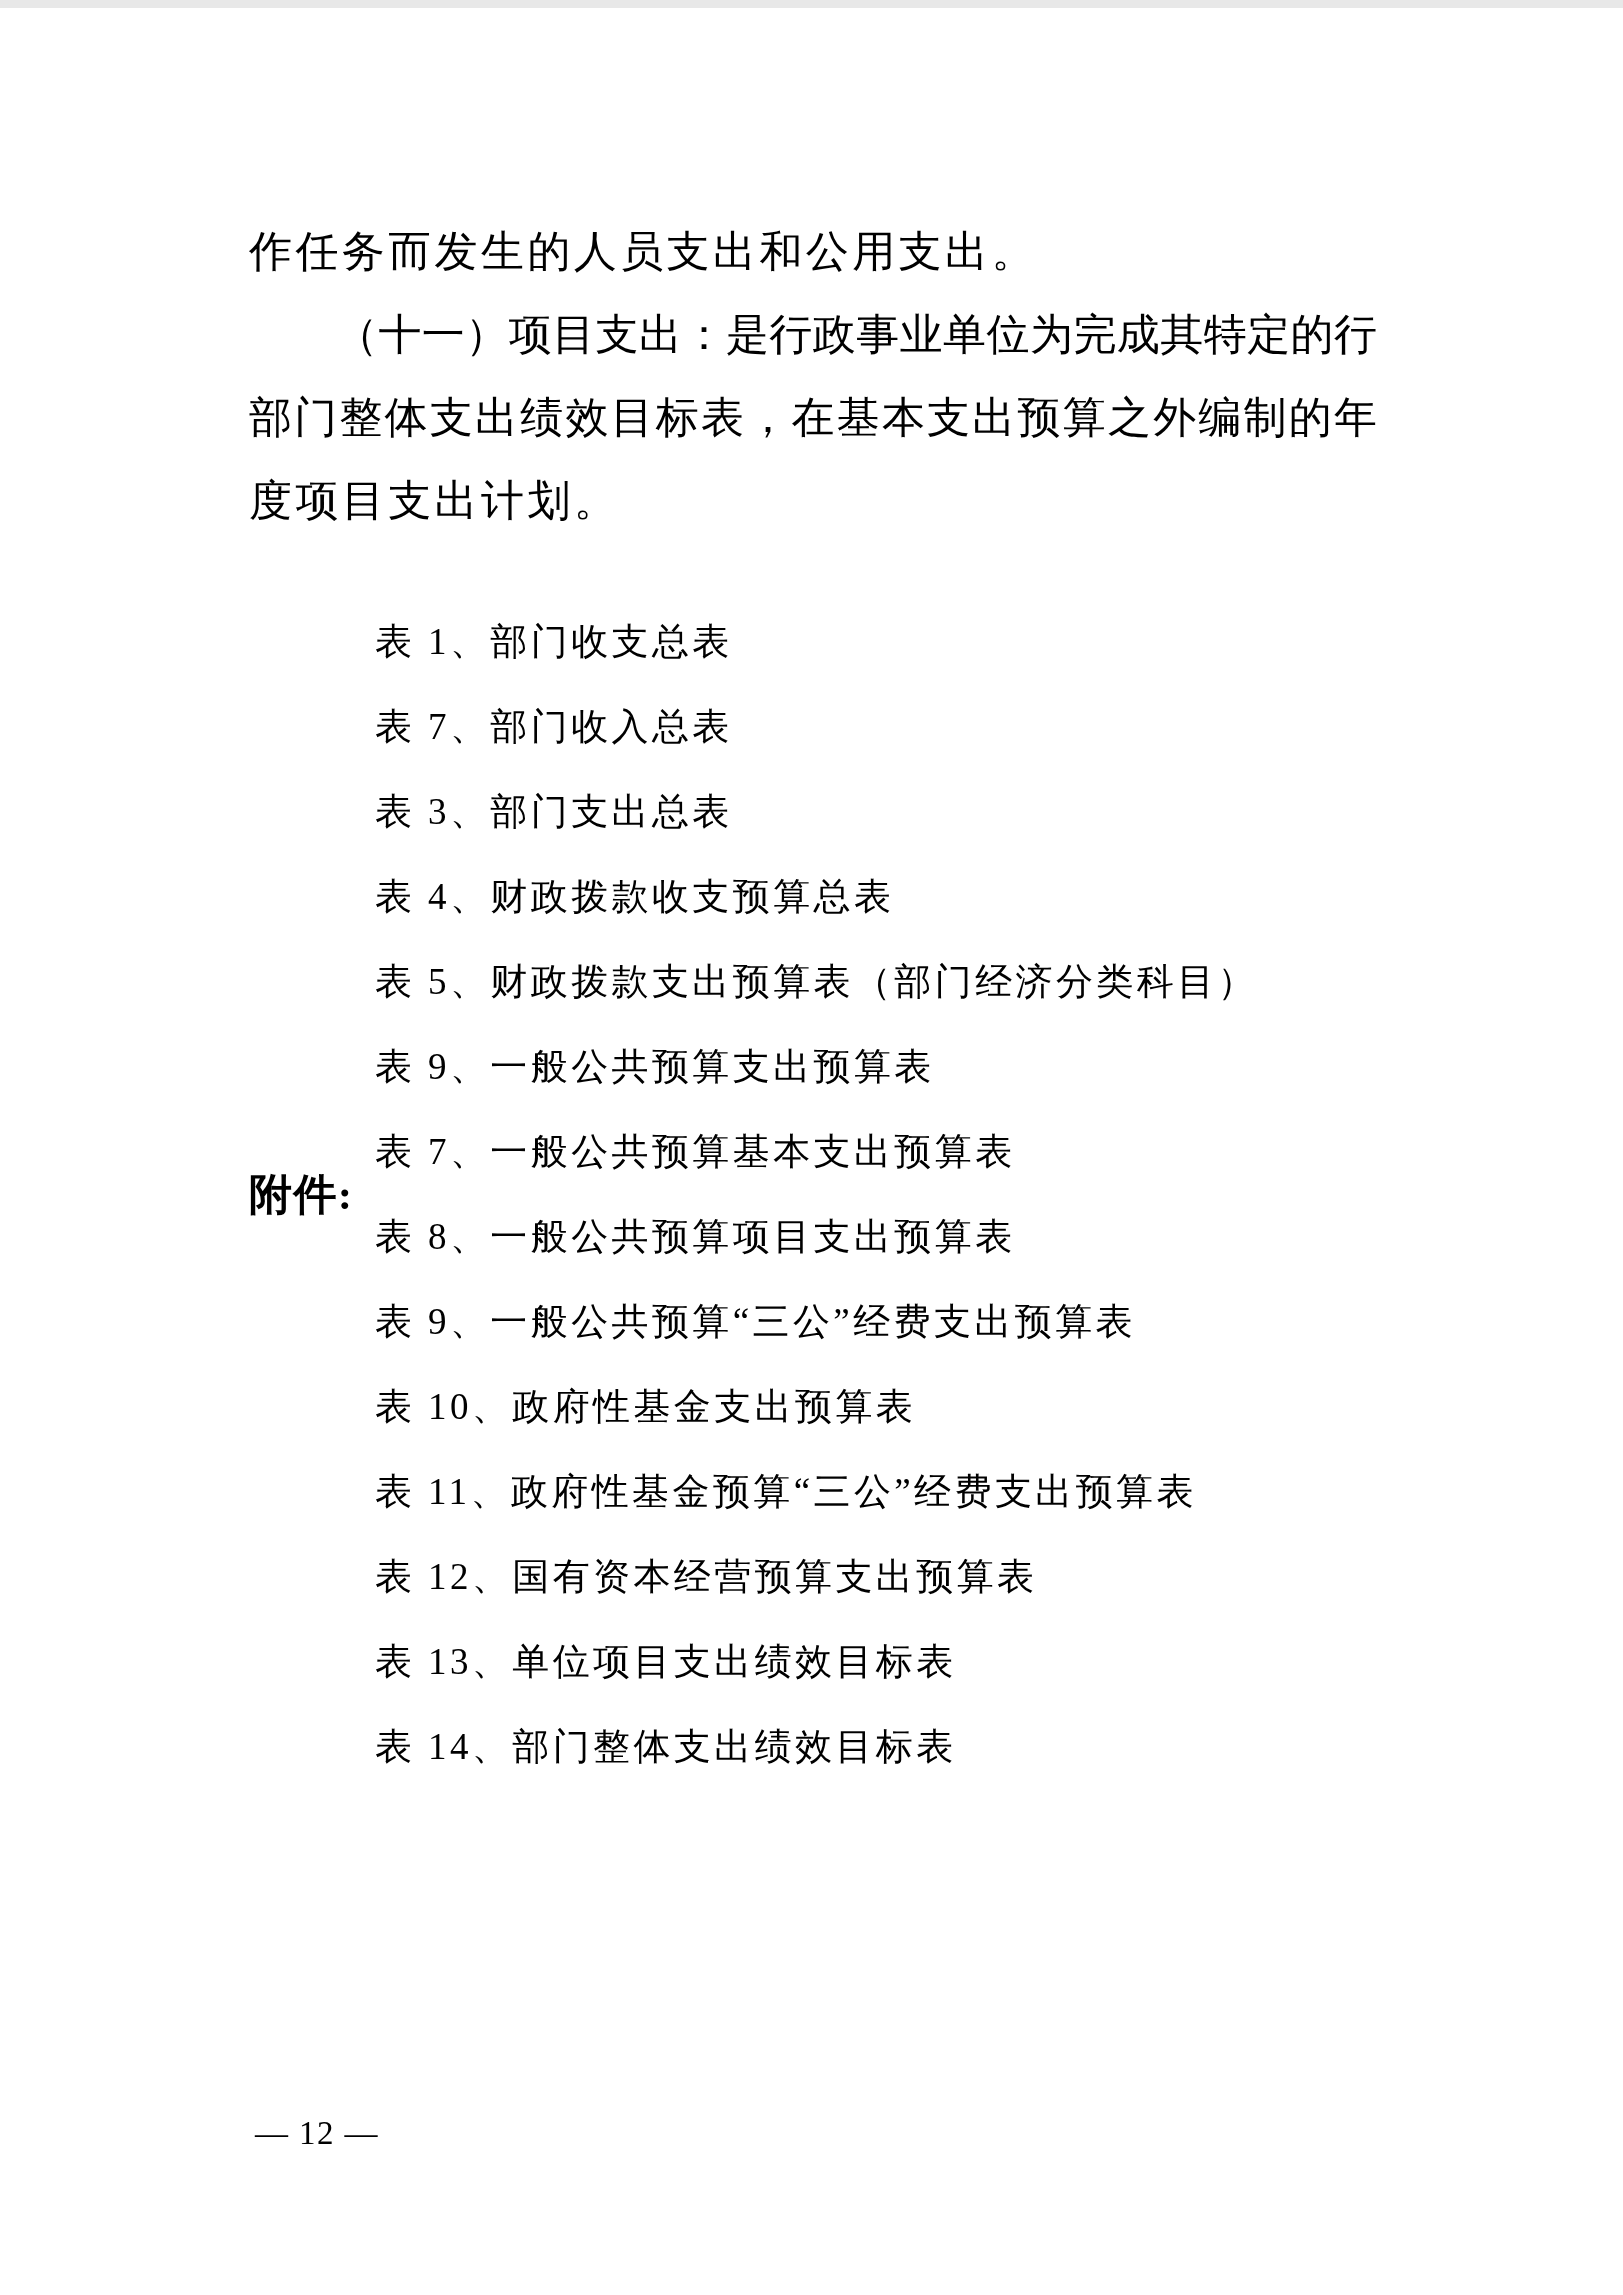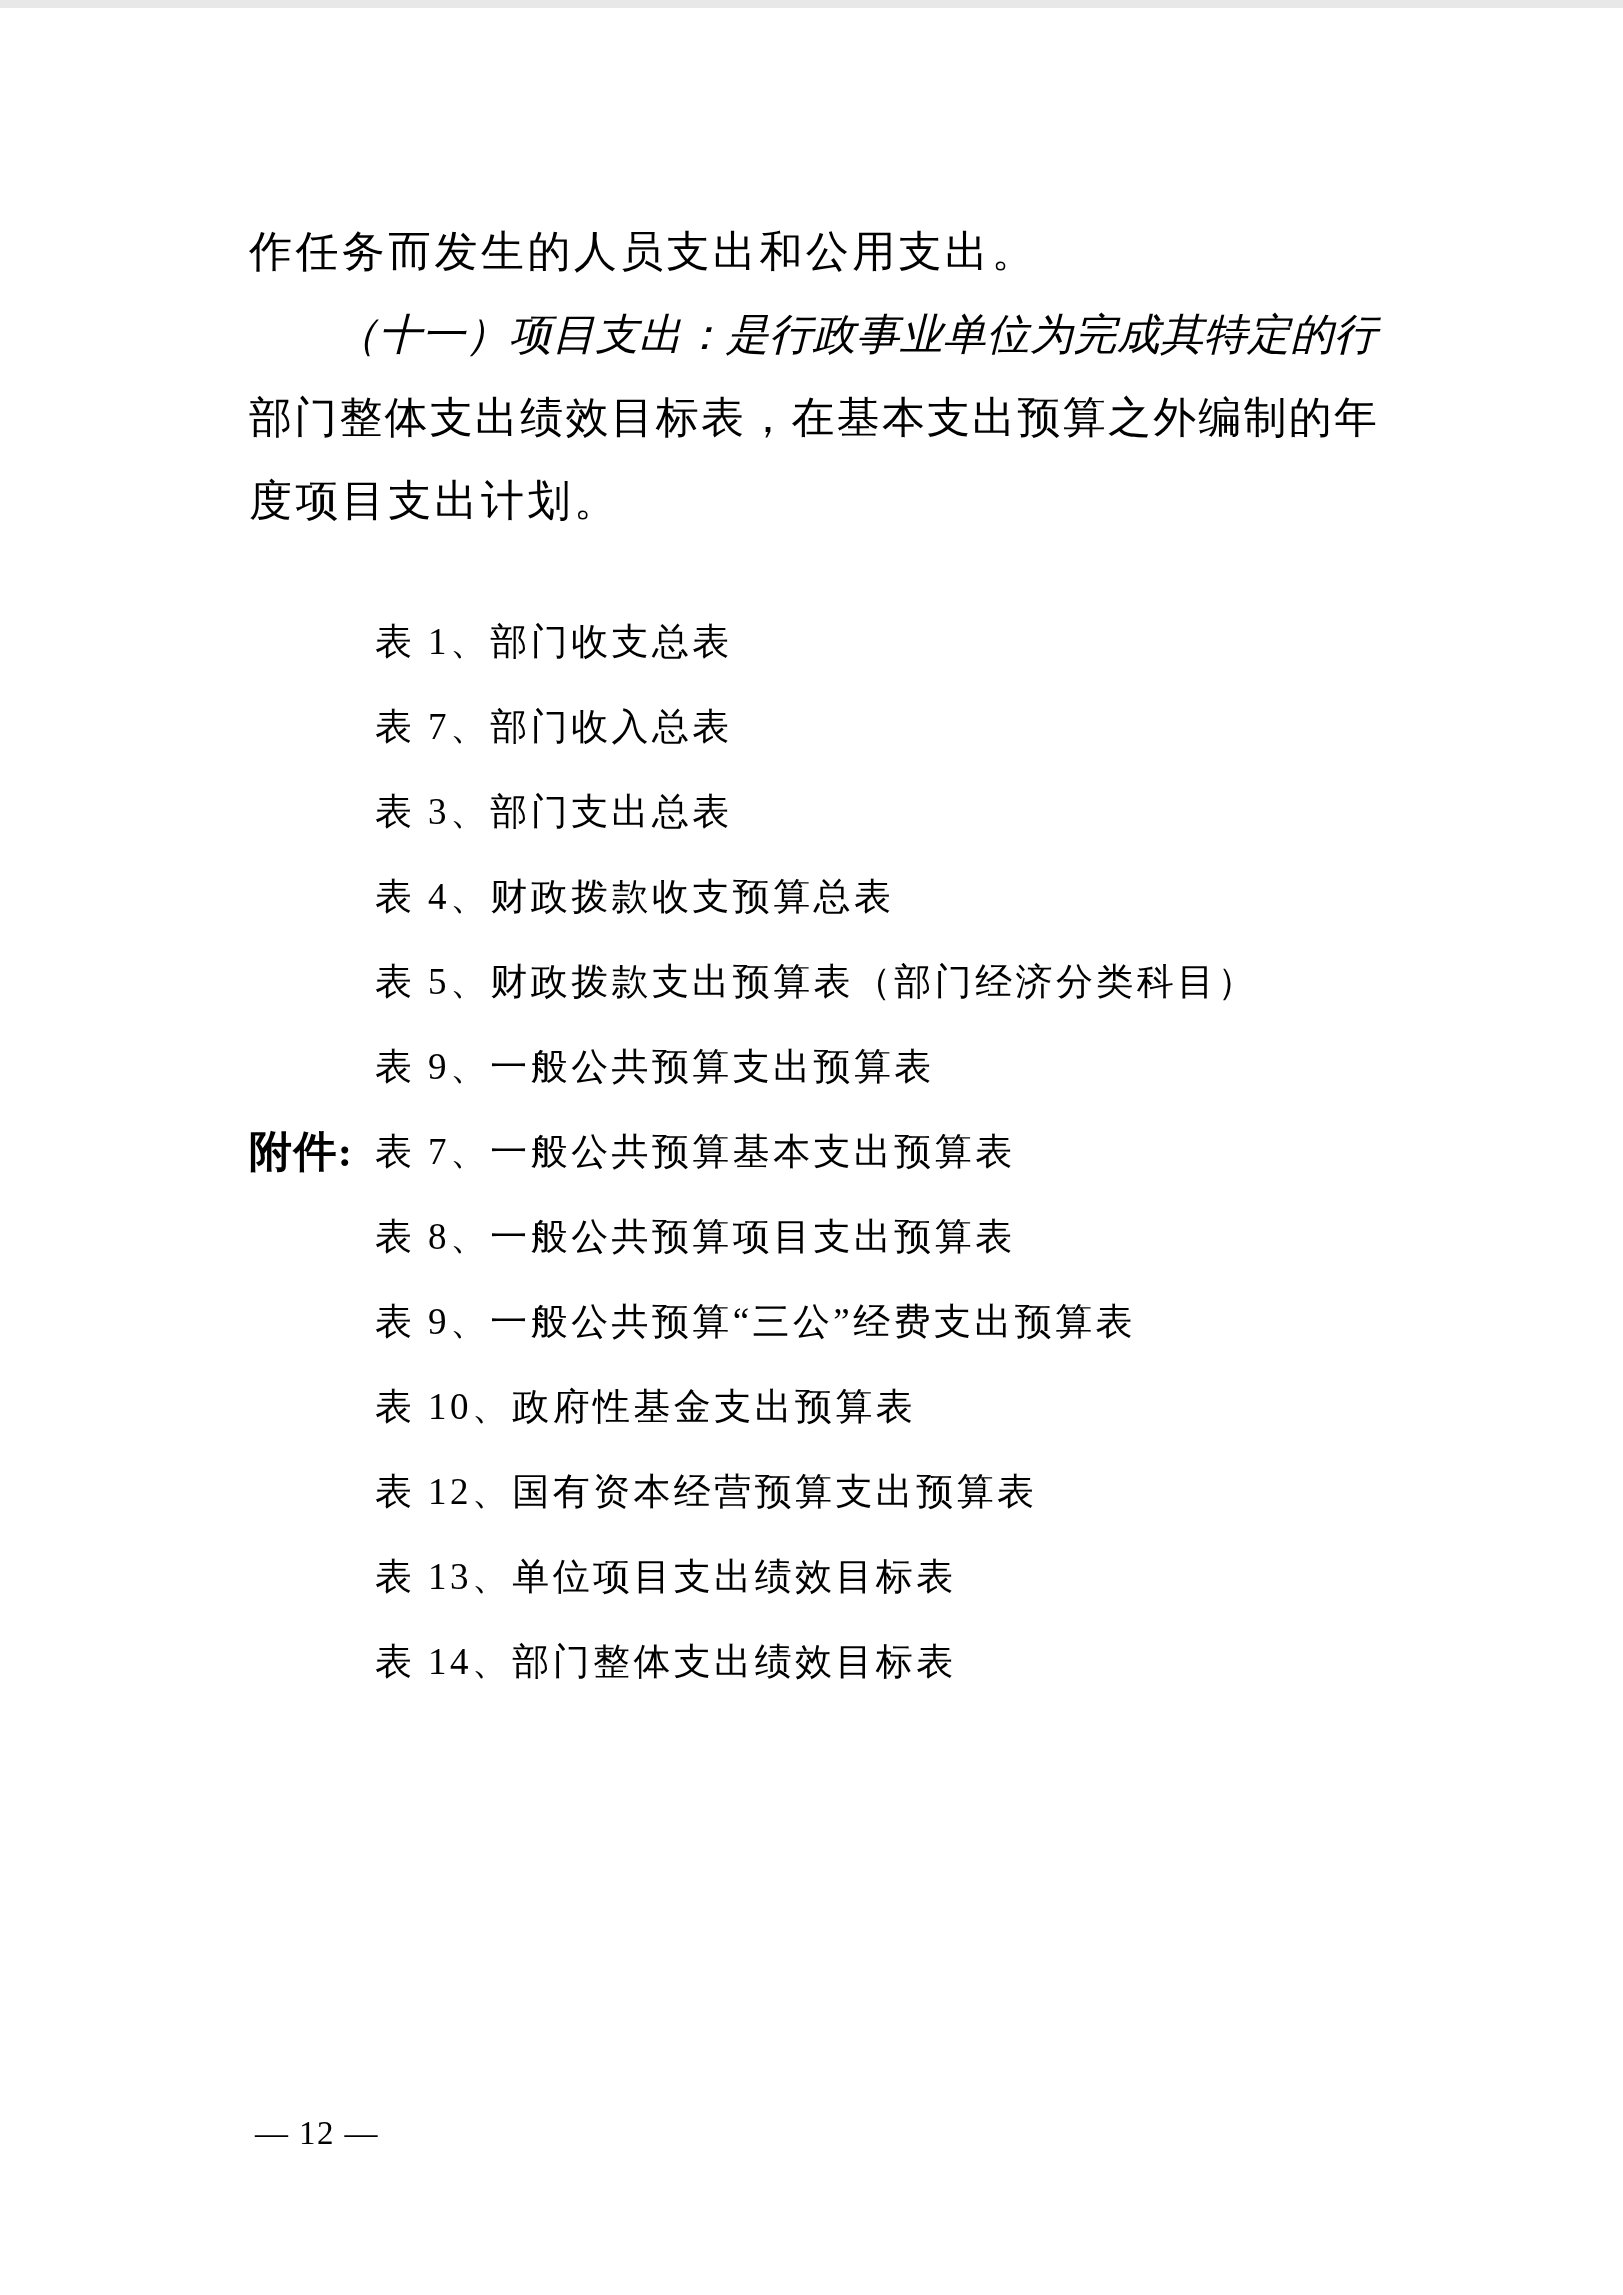--- a/index.html
+++ b/index.html
@@ -24,21 +24,21 @@
     line-height: 83px;
     letter-spacing: 3.4px;
     white-space: nowrap;
   }
   .jline {
     white-space: normal;
     text-align: justify;
     text-align-last: justify;
     letter-spacing: 0;
   }
-  .indent2 { text-indent: 86px; font-style: italic; }
+  .indent2 { text-indent: 86px; }
   .attachments {
     display: flex;
     align-items: center;
     margin-top: 57px;
   }
   .att-label {
     flex: none;
     width: 126px;
     font-size: 43px;
     line-height: 85px;
@@ -85,20 +85,21 @@
           <li>表 1、部门收支总表</li>
           <li>表 7、部门收入总表</li>
           <li>表 3、部门支出总表</li>
           <li>表 4、财政拨款收支预算总表</li>
           <li>表 5、财政拨款支出预算表（部门经济分类科目）</li>
           <li>表 9、一般公共预算支出预算表</li>
           <li>表 7、一般公共预算基本支出预算表</li>
           <li>表 8、一般公共预算项目支出预算表</li>
           <li>表 9、一般公共预算“三公”经费支出预算表</li>
           <li>表 10、政府性基金支出预算表</li>
+          <li>表 11、政府性基金预算“三公”经费支出预算表</li>
           <li>表 12、国有资本经营预算支出预算表</li>
           <li>表 13、单位项目支出绩效目标表</li>
           <li>表 14、部门整体支出绩效目标表</li>
         </ul>
     </div>
 
   </div>
 
   <div class="page-number">— 12 —</div>
 </div>

